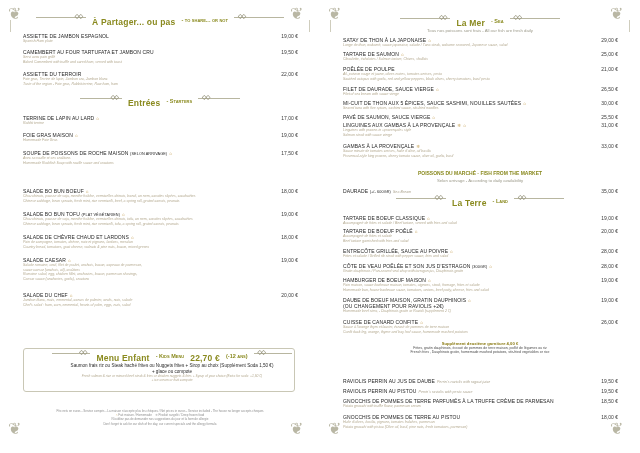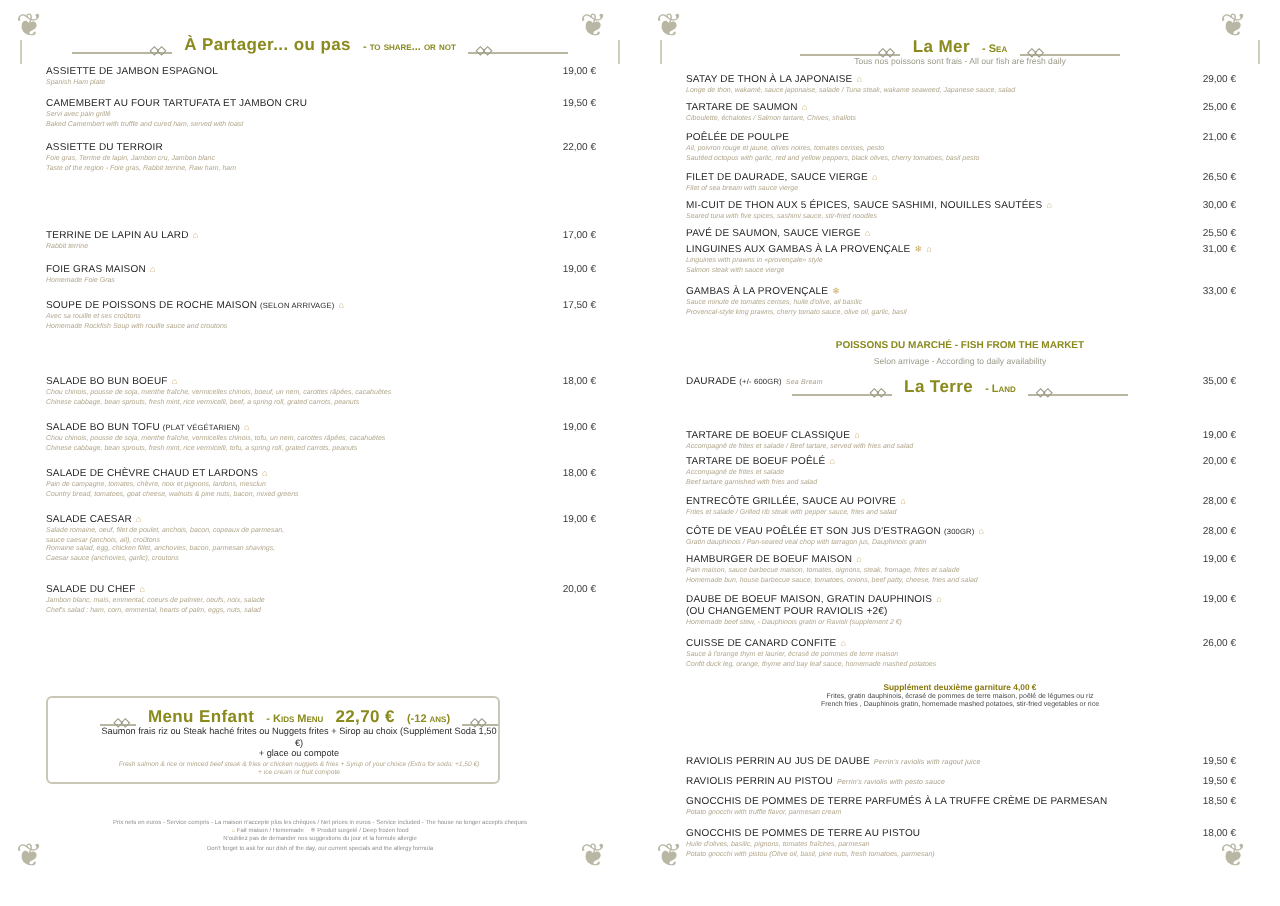--- a/index.html
+++ b/index.html
@@ -7,37 +7,37 @@
   body { font-family: "Liberation Sans", sans-serif; color: #2b2b2b; position: relative; }
   .page { position: absolute; top: 0; width: 320px; height: 453px; background: #fff; }
   .page.left { left: 0; }
   .page.right { left: 320px; }
   .corner { position: absolute; width: 22px; height: 22px; color: #b9b7a4; font-size: 16px; line-height: 16px; }
   .corner.tl { top: 6px; left: 8px; }
   .corner.tr { top: 6px; right: 8px; }
   .corner.bl { bottom: 10px; left: 8px; }
   .corner.br { bottom: 10px; right: 8px; }
   .vline { position: absolute; width: 1px; background: #cfcdbd; }
-  .section-title { display: flex; align-items: flex-end; justify-content: center; gap: 6px; color: #8a8a1f; font-weight: bold; white-space: nowrap; }
+  .section-title { display: flex; align-items: flex-start; justify-content: center; gap: 6px; color: #8a8a1f; font-weight: bold; white-space: nowrap; }
   .section-title .orn { display: inline-block; height: 1px; background: #b8b6a0; position: relative; }
   .section-title .orn::after { content: "◇◇"; position: absolute; top: -5px; font-size: 6px; color: #9c9a84; letter-spacing: -1px; }
   .section-title .orn.l::after { right: 4px; }
   .section-title .orn.r::after { left: 4px; }
   .section-title .main { font-size: 8.5px; letter-spacing: 0.2px; }
   .section-title .sub { font-size: 5.5px; font-variant: small-caps; }
   .item { position: absolute; left: 23px; right: 22px; }
   .item .row { display: flex; justify-content: space-between; align-items: baseline; }
   .item .name { font-size: 5px; color: #262626; text-transform: uppercase; letter-spacing: 0.1px; white-space: nowrap; }
   .item .name .small { font-size: 3.8px; }
   .item .name .extra { font-size: 3.5px; color: #a9a08a; text-transform: none; font-style: italic; margin-left: 2px; }
   .item .hm { color: #c9a760; font-size: 4.5px; margin-left: 2px; }
   .item .price { font-size: 5px; color: #3a3a3a; white-space: nowrap; }
   .item .desc { font-size: 3.5px; color: #b3a88e; font-style: italic; line-height: 4.6px; white-space: nowrap; }
   .centered { position: absolute; left: 0; right: 0; text-align: center; }
-  .kids-box { position: absolute; left: 23px; top: 348px; width: 227px; height: 44px; border: 1px solid #c9c7b5; border-radius: 3px; padding-left: 26px; }
+  .kids-box { position: absolute; left: 23px; top: 348px; width: 272px; height: 44px; border: 1px solid #c9c7b5; border-radius: 3px; padding-left: 26px; }
   .kids-line1 { font-size: 4.6px; color: #2b2b2b; text-align: center; line-height: 5.5px; }
   .kids-line2 { font-size: 3.3px; color: #b3a88e; font-style: italic; text-align: center; line-height: 4.2px; }
   .footer { font-size: 3px; color: #8f8f8f; text-align: center; line-height: 4.2px; }
   .poisson-head { font-size: 5px; color: #8a8a1f; font-weight: bold; text-transform: uppercase; }
   .gray-sub { font-size: 4.3px; color: #9c9a8a; }
   .supp-head { font-size: 4.2px; color: #8a7a10; font-weight: bold; }
   .supp-txt { font-size: 3.5px; color: #4a4a4a; line-height: 4.4px; }
 </style>
 </head>
 <body>
@@ -74,20 +74,26 @@
   </div>
   <div class="item" style="top:71px;">
     <div class="row">
         <span class="name">Assiette du terroir</span>
         <span class="price">22,00 €</span>
       </div>
     <div class="desc">Foie gras, Terrine de lapin, Jambon cru, Jambon blanc</div>
     <div class="desc">Taste of the region - Foie gras, Rabbit terrine, Raw ham, ham</div>
   </div>
 
+  <div class="centered section-title" style="top:98px;">
+    <span class="orn l" style="width:42px;"></span>
+    <span class="main">Entrées</span>
+    <span class="sub">- Starters</span>
+    <span class="orn r" style="width:42px;"></span>
+  </div>
 
   <div class="item" style="top:115px;">
     <div class="row">
         <span class="name"><span>Terrine de lapin au lard</span><span class="hm">⌂</span></span>
         <span class="price">17,00 €</span>
       </div>
     <div class="desc">Rabbit terrine</div>
   </div>
   <div class="item" style="top:132px;">
     <div class="row">
@@ -255,21 +261,21 @@
 
   <div class="centered poisson-head" style="top:170px;">Poissons du marché - Fish from the market</div>
   <div class="centered gray-sub" style="top:178px;">Selon arrivage - According to daily availability</div>
   <div class="item" style="top:188px;">
     <div class="row">
         <span class="name"><span>Daurade</span> <span class="small">(+/- 600gr)</span><span class="extra">Sea Bream</span></span>
         <span class="price">35,00 €</span>
       </div>
   </div>
 
-  <div class="centered section-title" style="top:188px;">
+  <div class="centered section-title" style="top:198px;">
     <span class="orn l" style="width:50px;"></span>
     <span class="main">La Terre</span>
     <span class="sub">- Land</span>
     <span class="orn r" style="width:50px;"></span>
   </div>
 
   <div class="item" style="top:215px;">
     <div class="row">
         <span class="name"><span>Tartare de boeuf classique</span><span class="hm">⌂</span></span>
         <span class="price">19,00 €</span>

